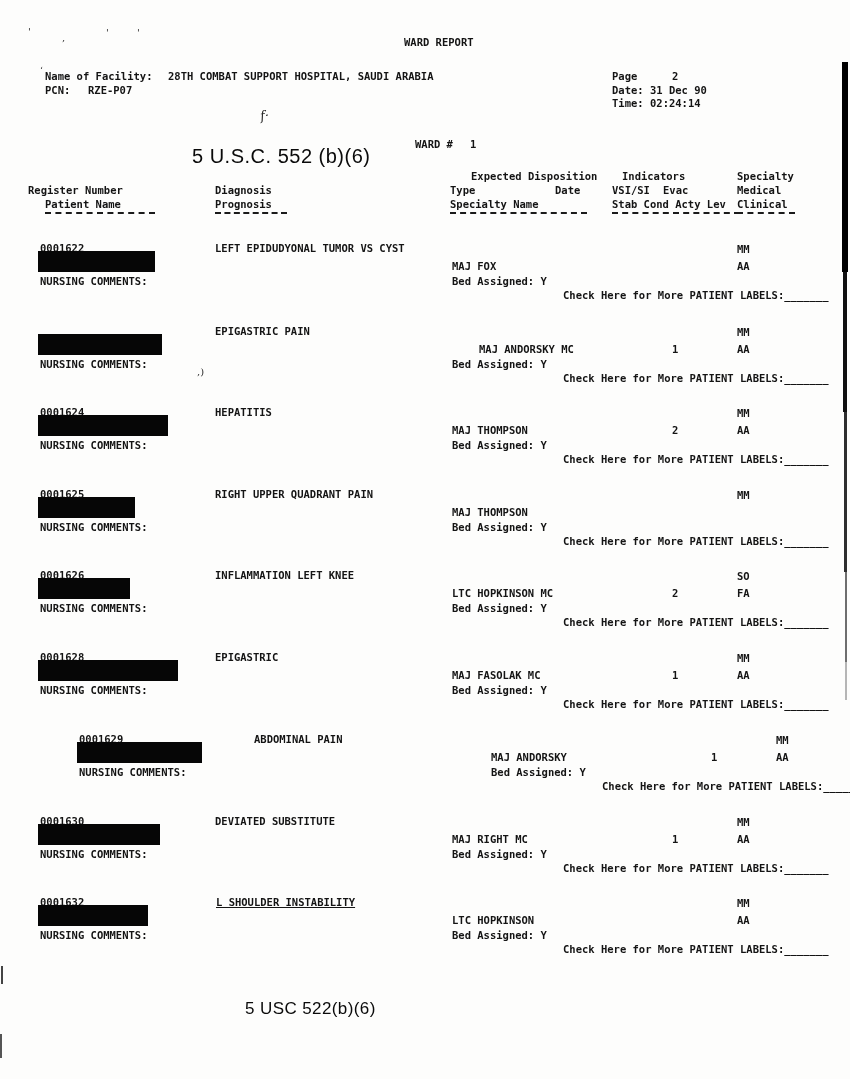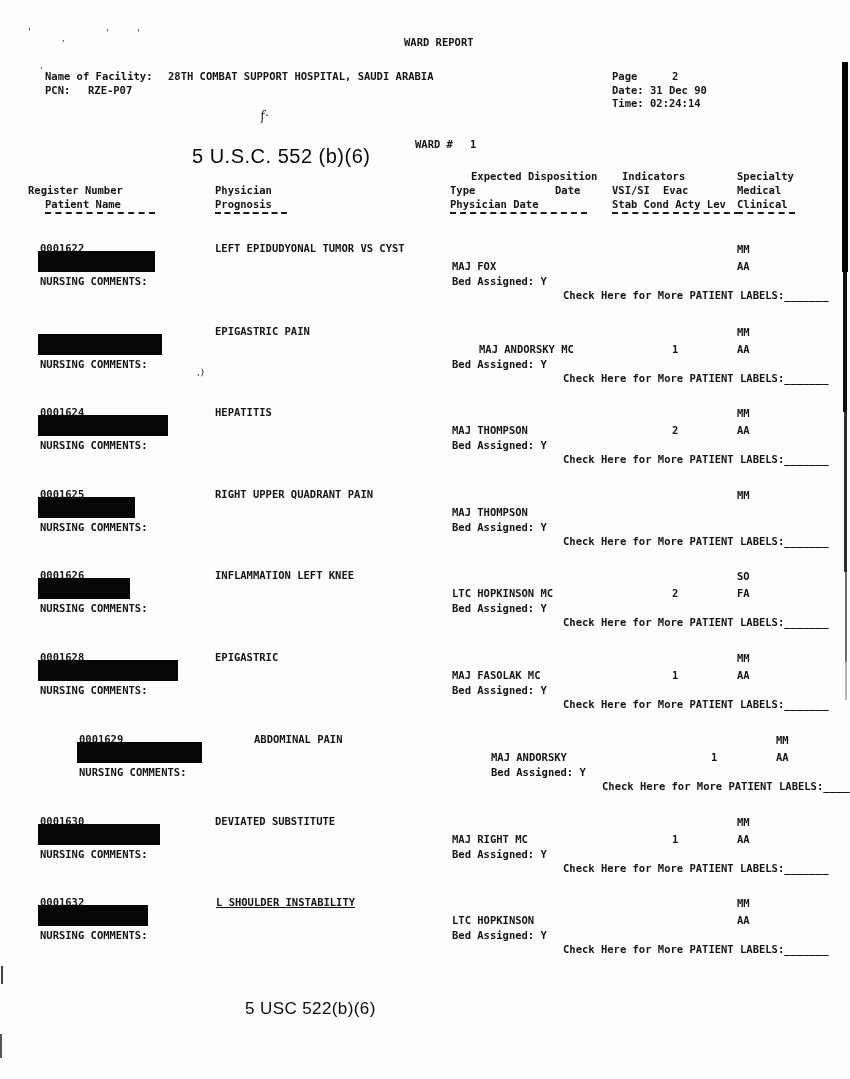--- a/index.html
+++ b/index.html
@@ -84,30 +84,30 @@
   <span class="mono" style="left:415px;top:139px;">WARD #</span>
   <span class="mono" style="left:470px;top:139px;">1</span>
 
   <span class="stamp" style="left:192px;top:145px;font-size:20px;letter-spacing:0.5px;">5 U.S.C. 552 (b)(6)</span>
 
   <span class="mono" style="left:455px;top:171px;padding-left:16px;">Expected Disposition</span>
   <span class="mono" style="left:622px;top:171px;">Indicators</span>
   <span class="mono" style="left:737px;top:171px;">Specialty</span>
 
   <span class="mono" style="left:28px;top:185px;">Register Number</span>
-  <span class="mono" style="left:215px;top:185px;">Physician</span>
+  <span class="mono" style="left:215px;top:185px;">Diagnosis</span>
   <span class="mono" style="left:450px;top:185px;">Type</span>
   <span class="mono" style="left:555px;top:185px;">Date</span>
   <span class="mono" style="left:612px;top:185px;">VSI/SI</span>
   <span class="mono" style="left:663px;top:185px;">Evac</span>
   <span class="mono" style="left:737px;top:185px;">Medical</span>
 
   <span class="mono" style="left:45px;top:199px;">Patient Name</span>
   <span class="mono" style="left:215px;top:199px;">Prognosis</span>
-  <span class="mono" style="left:450px;top:199px;">Physician Date</span>
+  <span class="mono" style="left:450px;top:199px;">Specialty Name</span>
   <span class="mono" style="left:612px;top:199px;">Stab Cond Acty Lev</span>
   <span class="mono" style="left:737px;top:199px;">Clinical</span>
 
   <div class="dashline" style="left:45px;top:212px;width:110px;"></div>
   <div class="dashline" style="left:215px;top:212px;width:72px;"></div>
   <div class="dashline" style="left:450px;top:212px;width:137px;"></div>
   <div class="dashline" style="left:612px;top:212px;width:128px;"></div>
   <div class="dashline" style="left:737px;top:212px;width:58px;"></div>
 
   <div>

